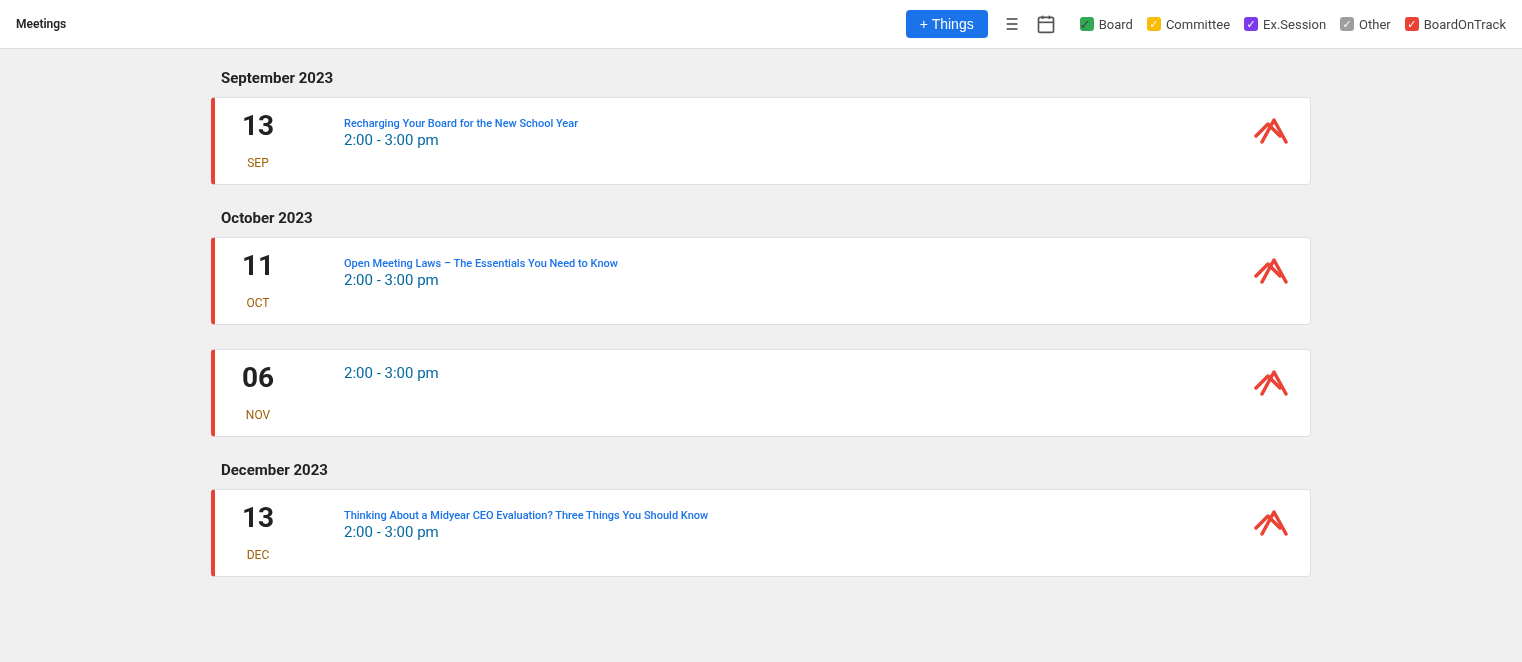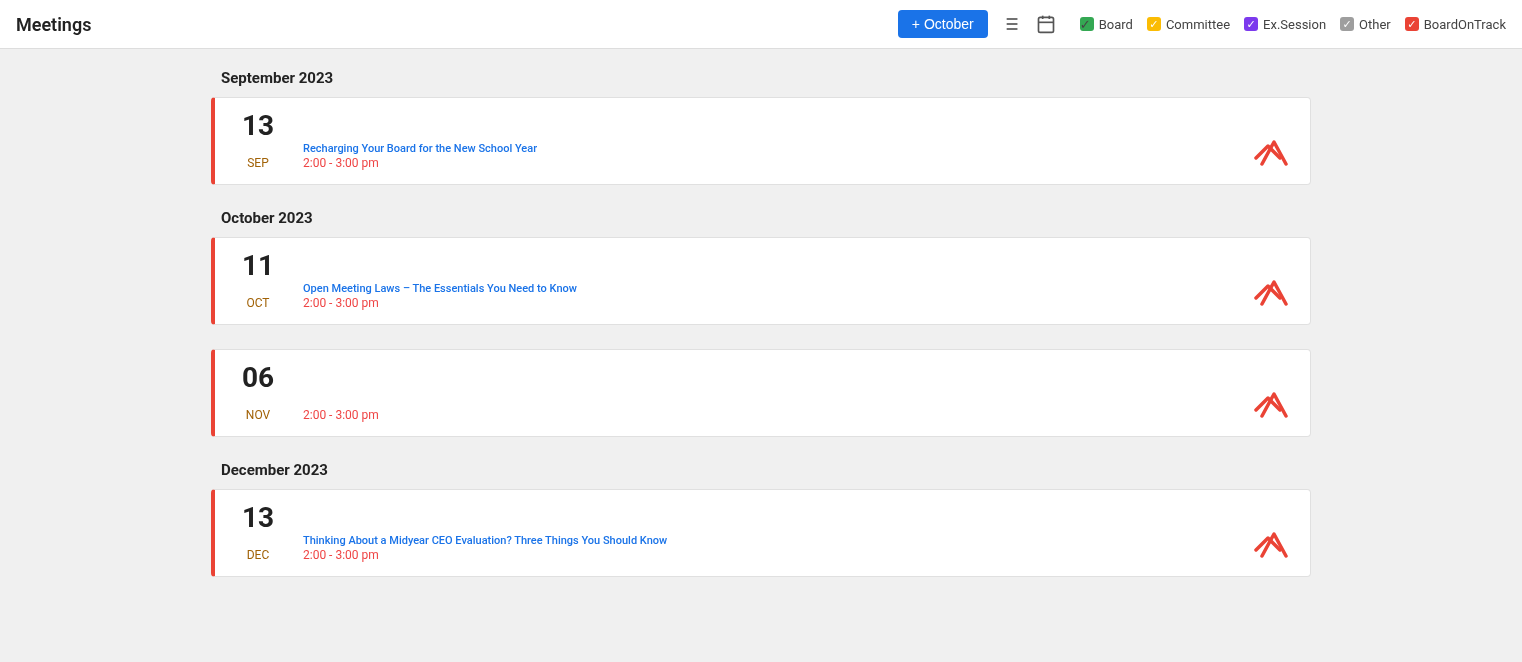--- a/index.html
+++ b/index.html
@@ -10,21 +10,21 @@
     }
     .top-bar {
       background: #fff;
       border-bottom: 1px solid #ddd;
       padding: 10px 16px;
       display: flex;
       align-items: center;
       justify-content: space-between;
     }
     .page-title {
-      font-size: 18px;
+      font-size: 12px;
       font-weight: 600;
       color: #222;
     }
     .toolbar-left {
       display: flex;
       align-items: center;
       gap: 8px;
     }
     .create-btn {
       background: #1a73e8;
@@ -86,24 +86,25 @@
       color: #222;
       margin-bottom: 10px;
       padding-left: 10px;
     }
     .event-card {
       background: #fff;
       border-radius: 4px;
       border: 1px solid #e0e0e0;
       border-left: 4px solid #ea4335;
       display: flex;
-      align-items: flex-end;
+      align-items: flex-start;
       padding: 14px 16px;
       position: relative;
       cursor: pointer;
+      gap: 41px;
     }
     .event-date {
       text-align: center;
       min-width: 54px;
       margin-right: 18px;
     }
     .event-date-number {
       font-size: 28px;
       font-weight: 700;
       color: #222;
@@ -119,42 +120,42 @@
       flex: 1;
     }
     .event-title {
       font-size: 11px;
       color: #1a73e8;
       font-weight: 500;
       margin-bottom: 4px;
       text-decoration: none;
     }
     .event-time {
-      font-size: 12px;
-      color: #ef4444;
+      font-size: 15px;
+      color: #0369a1;
     }
     
     .bot-logo {
       width: 40px;
       height: 36px;
       display: flex;
       align-items: center;
       justify-content: center;
     }
   </style>
 </head>
 <body>
 
 <div class="top-bar">
   <div class="toolbar-left">
     <span class="page-title">Meetings</span>
   </div>
   <div style="display:flex;align-items:center;gap:20px;">
     <div style="display:flex;align-items:center;gap:8px;">
-      <button class="create-btn">+ October</button>
+      <button class="create-btn">+ Things</button>
       <button class="icon-btn" title="List view">
         <svg width="20" height="20" viewBox="0 0 24 24" fill="none" stroke="#555" stroke-width="2">
           <line x1="8" y1="6" x2="21" y2="6"></line>
           <line x1="8" y1="12" x2="21" y2="12"></line>
           <line x1="8" y1="18" x2="21" y2="18"></line>
           <line x1="3" y1="6" x2="3.01" y2="6"></line>
           <line x1="3" y1="12" x2="3.01" y2="12"></line>
           <line x1="3" y1="18" x2="3.01" y2="18"></line>
         </svg>
       </button>

